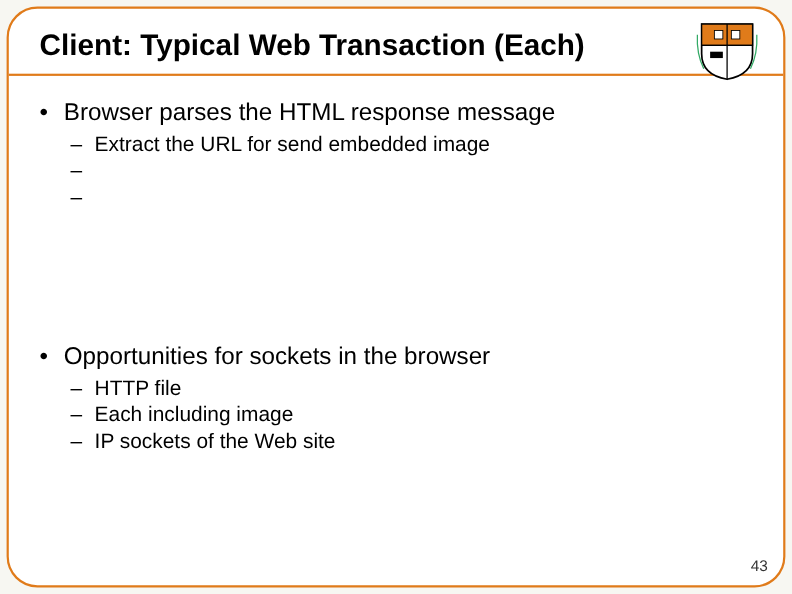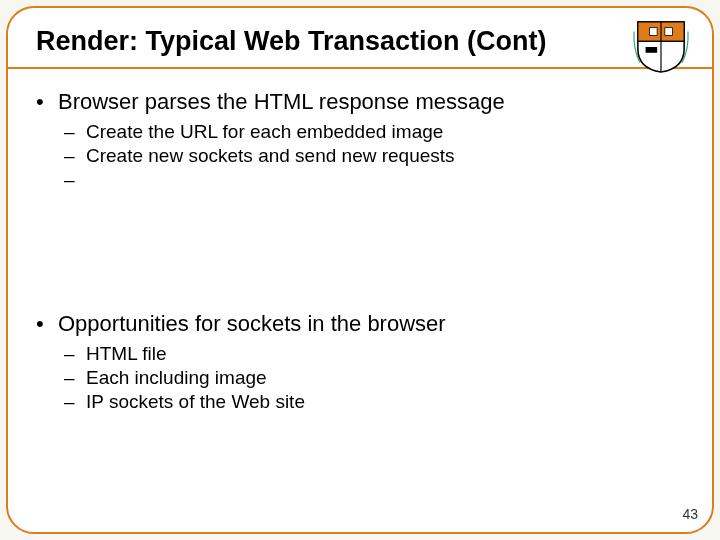--- a/index.html
+++ b/index.html
@@ -72,48 +72,47 @@
     <path d="M6 2 H54 V30 Q54 50 30 54 Q6 50 6 30 Z" fill="#fff" stroke="#000" stroke-width="1.6"></path>
     <path d="M6 2 H54 V22 H6 Z" fill="#e07b1a" stroke="#000" stroke-width="1.2"></path>
     <path d="M30 2 V54 M6 22 H54" stroke="#000" stroke-width="1.2"></path>
     <rect x="18" y="8" width="8" height="8" fill="#fff" stroke="#000" stroke-width="0.8"></rect>
     <rect x="34" y="8" width="8" height="8" fill="#fff" stroke="#000" stroke-width="0.8"></rect>
     <rect x="14" y="28" width="12" height="6" fill="#000"></rect>
     <path d="M2 12 Q1 30 8 44" fill="none" stroke="#3a6" stroke-width="1.2"></path>
     <path d="M58 12 Q59 30 52 44" fill="none" stroke="#3a6" stroke-width="1.2"></path>
   </svg>
 
-  <div class="title">Render: Typical Web Transaction (Cont)</div>
+  <div class="title">Client: Typical Web Transaction (Each)</div>
   <hr class="title-rule">
 
   <div class="body-area">
 
     <div class="bullet-l1">
       <span class="dot">•</span>
       <span>Browser parses the HTML response message</span>
     </div>
     <div class="bullet-l2">
       <span class="dash">–</span>
-      <span>Create the URL for each embedded image</span>
+      <span>Extract the URL for send embedded image</span>
     </div>
     <div class="bullet-l2">
       <span class="dash">–</span>
-      <span>Create new sockets and send new requests</span>
     </div>
     <div class="bullet-l2">
       <span class="dash">–</span>
     </div>
 
     <div class="bullet-l1 group2">
       <span class="dot">•</span>
       <span>Opportunities for sockets in the browser</span>
     </div>
     <div class="bullet-l2">
       <span class="dash">–</span>
-      <span>HTML file</span>
+      <span>HTTP file</span>
     </div>
     <div class="bullet-l2">
       <span class="dash">–</span>
       <span>Each including image</span>
     </div>
     <div class="bullet-l2">
       <span class="dash">–</span>
       <span>IP sockets of the Web site</span>
     </div>
 

